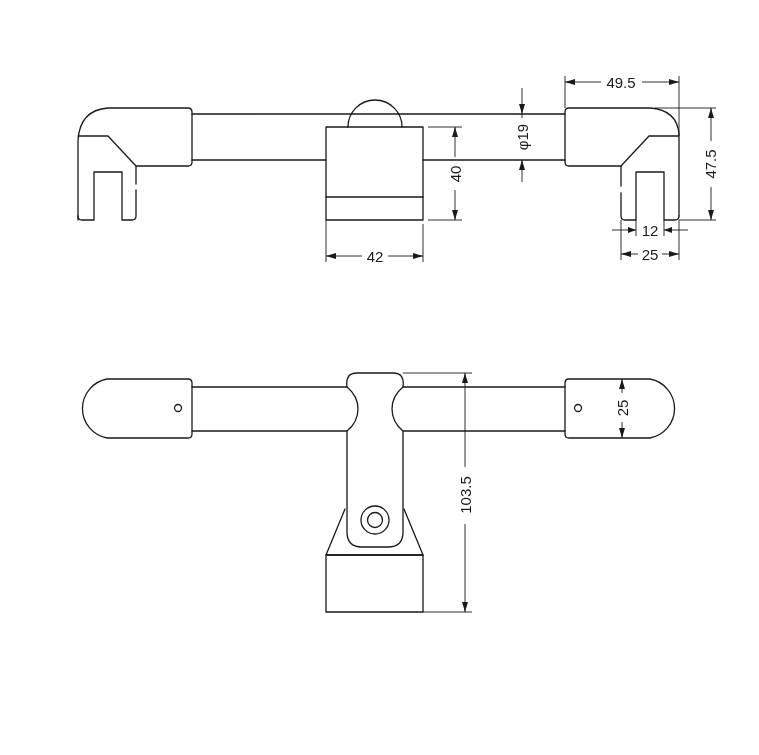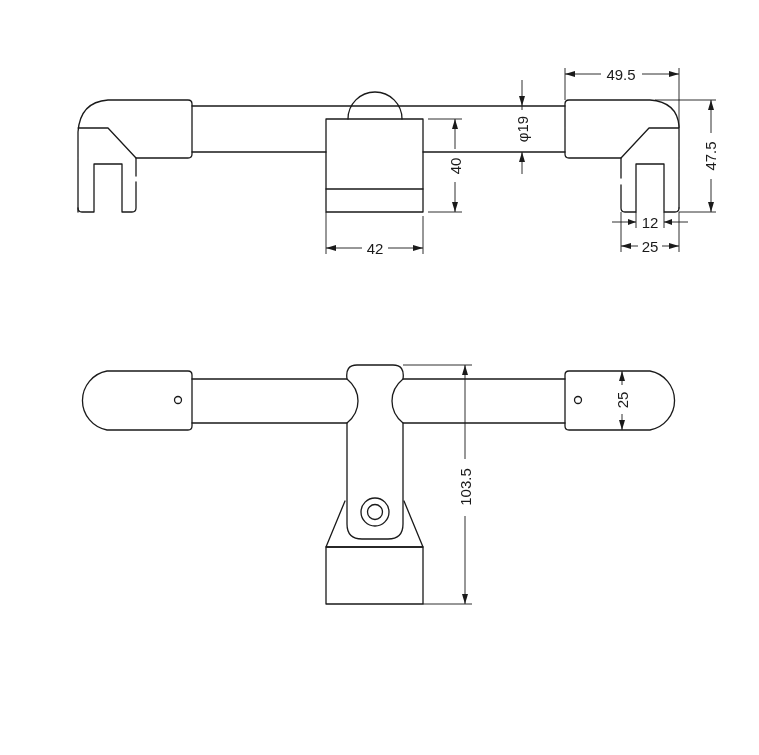--- a/index.html
+++ b/index.html
@@ -1,17 +1,17 @@
 <!DOCTYPE html>
 <html><head>
   <meta charset="utf-8">
   <style>
     html, body { margin: 0; padding: 0; background: #ffffff; }
     body { width: 759px; height: 755px; overflow: hidden; }
-    #canvas { position: absolute; left: 0; top: 4px; width: 759px; height: 567px; }
+    #canvas { position: absolute; left: 0; top: 12px; width: 759px; height: 567px; }
     svg { display: block; }
     .ln { stroke: #1a1a1a; stroke-width: 1.3; fill: none; stroke-linecap: round; stroke-linejoin: round; }
     .dim { stroke: #1a1a1a; stroke-width: 0.9; fill: none; }
     .arr { fill: #1a1a1a; stroke: none; }
     .txt { font-family: "Liberation Sans", sans-serif; font-size: 15px; fill: #1a1a1a; }
   </style>
 </head>
 <body>
 
 <div id="canvas">

